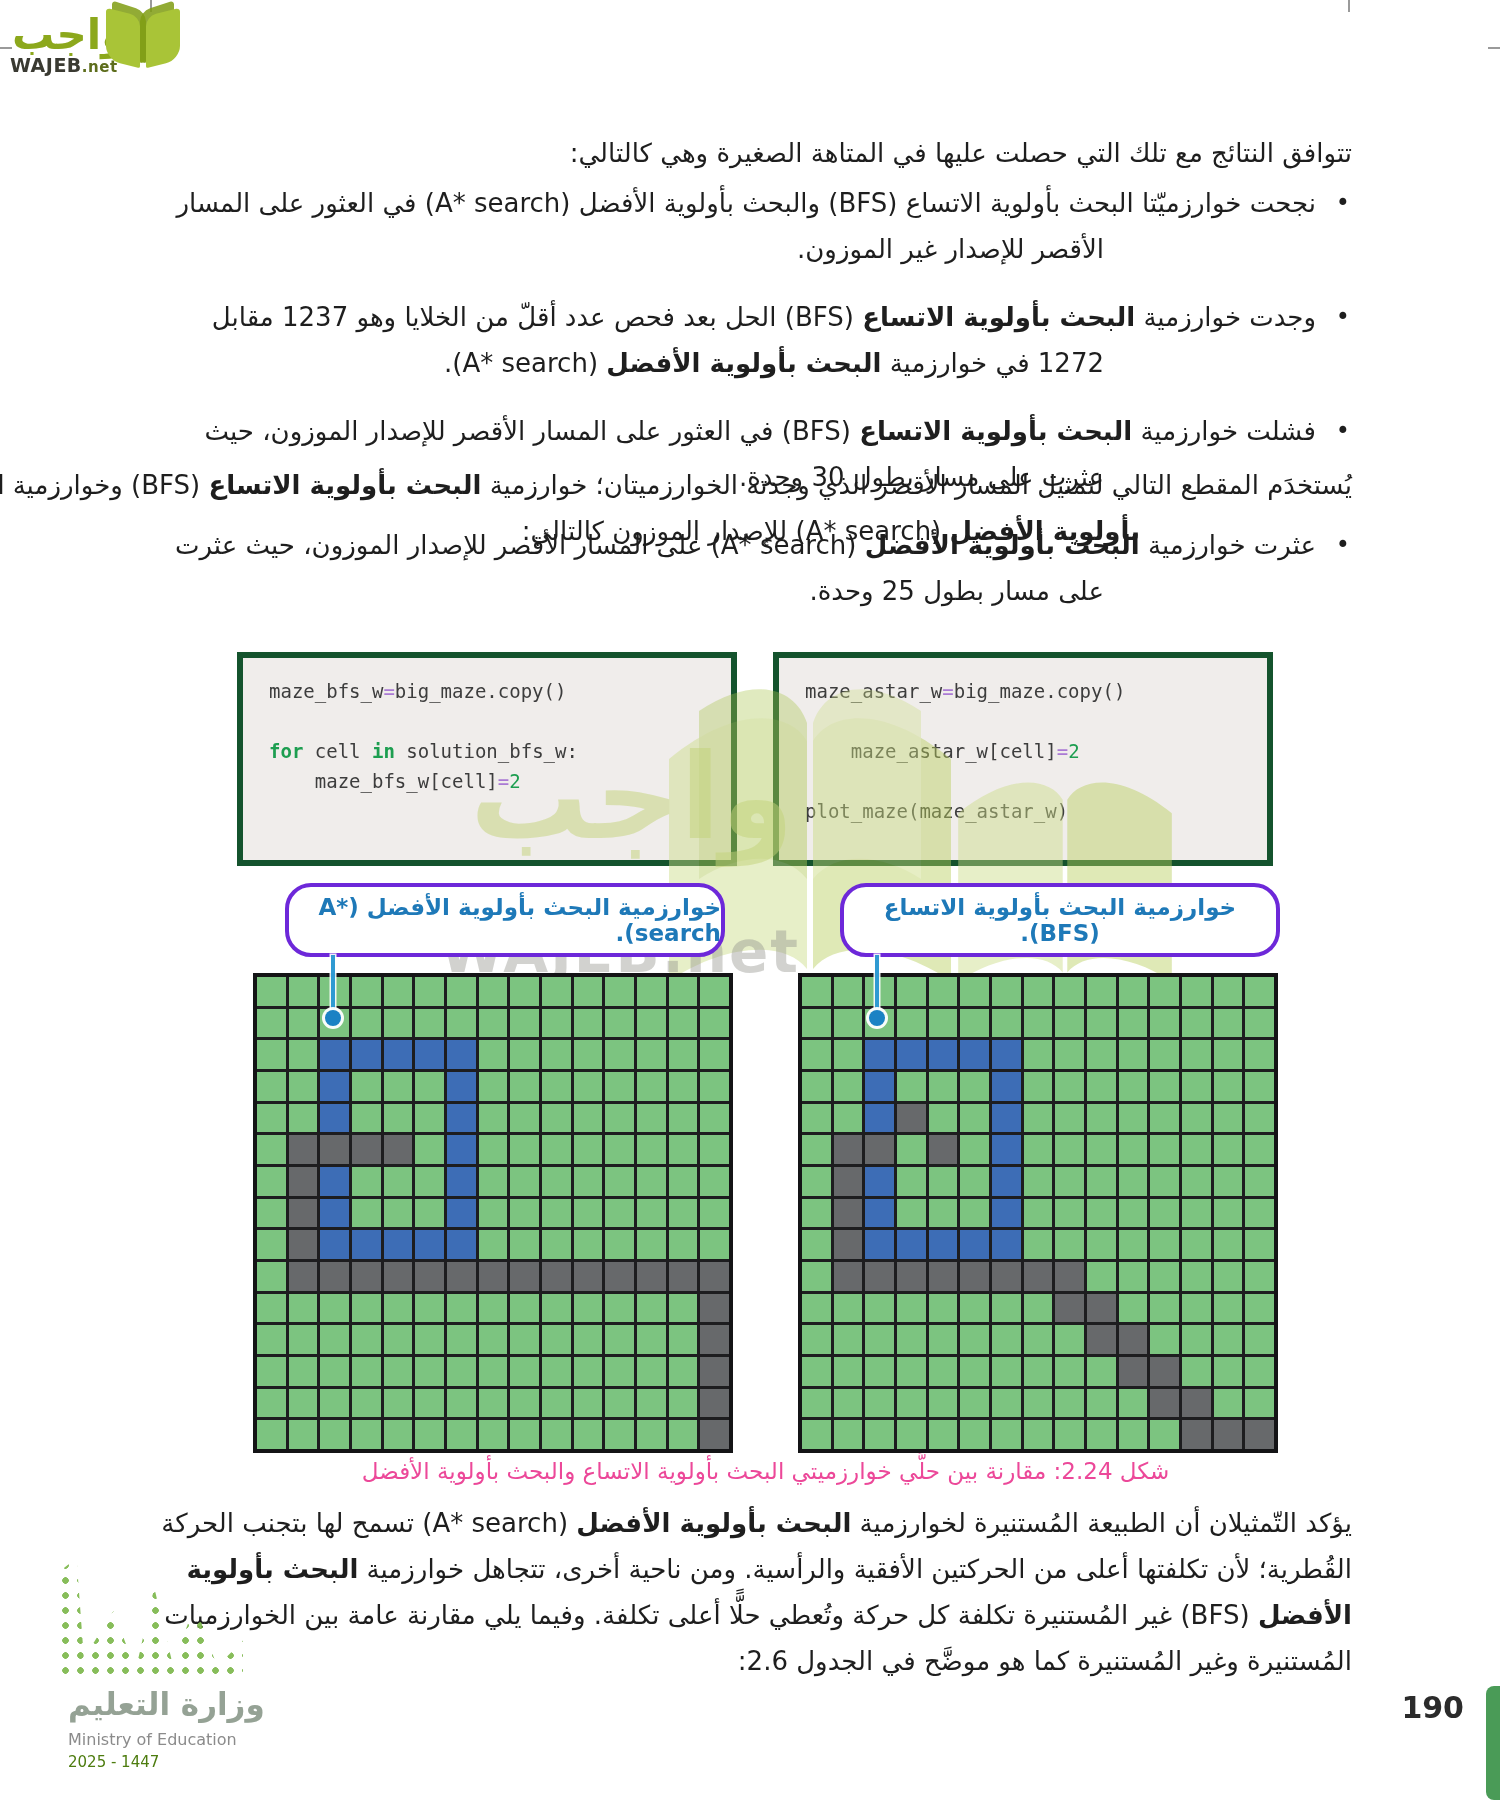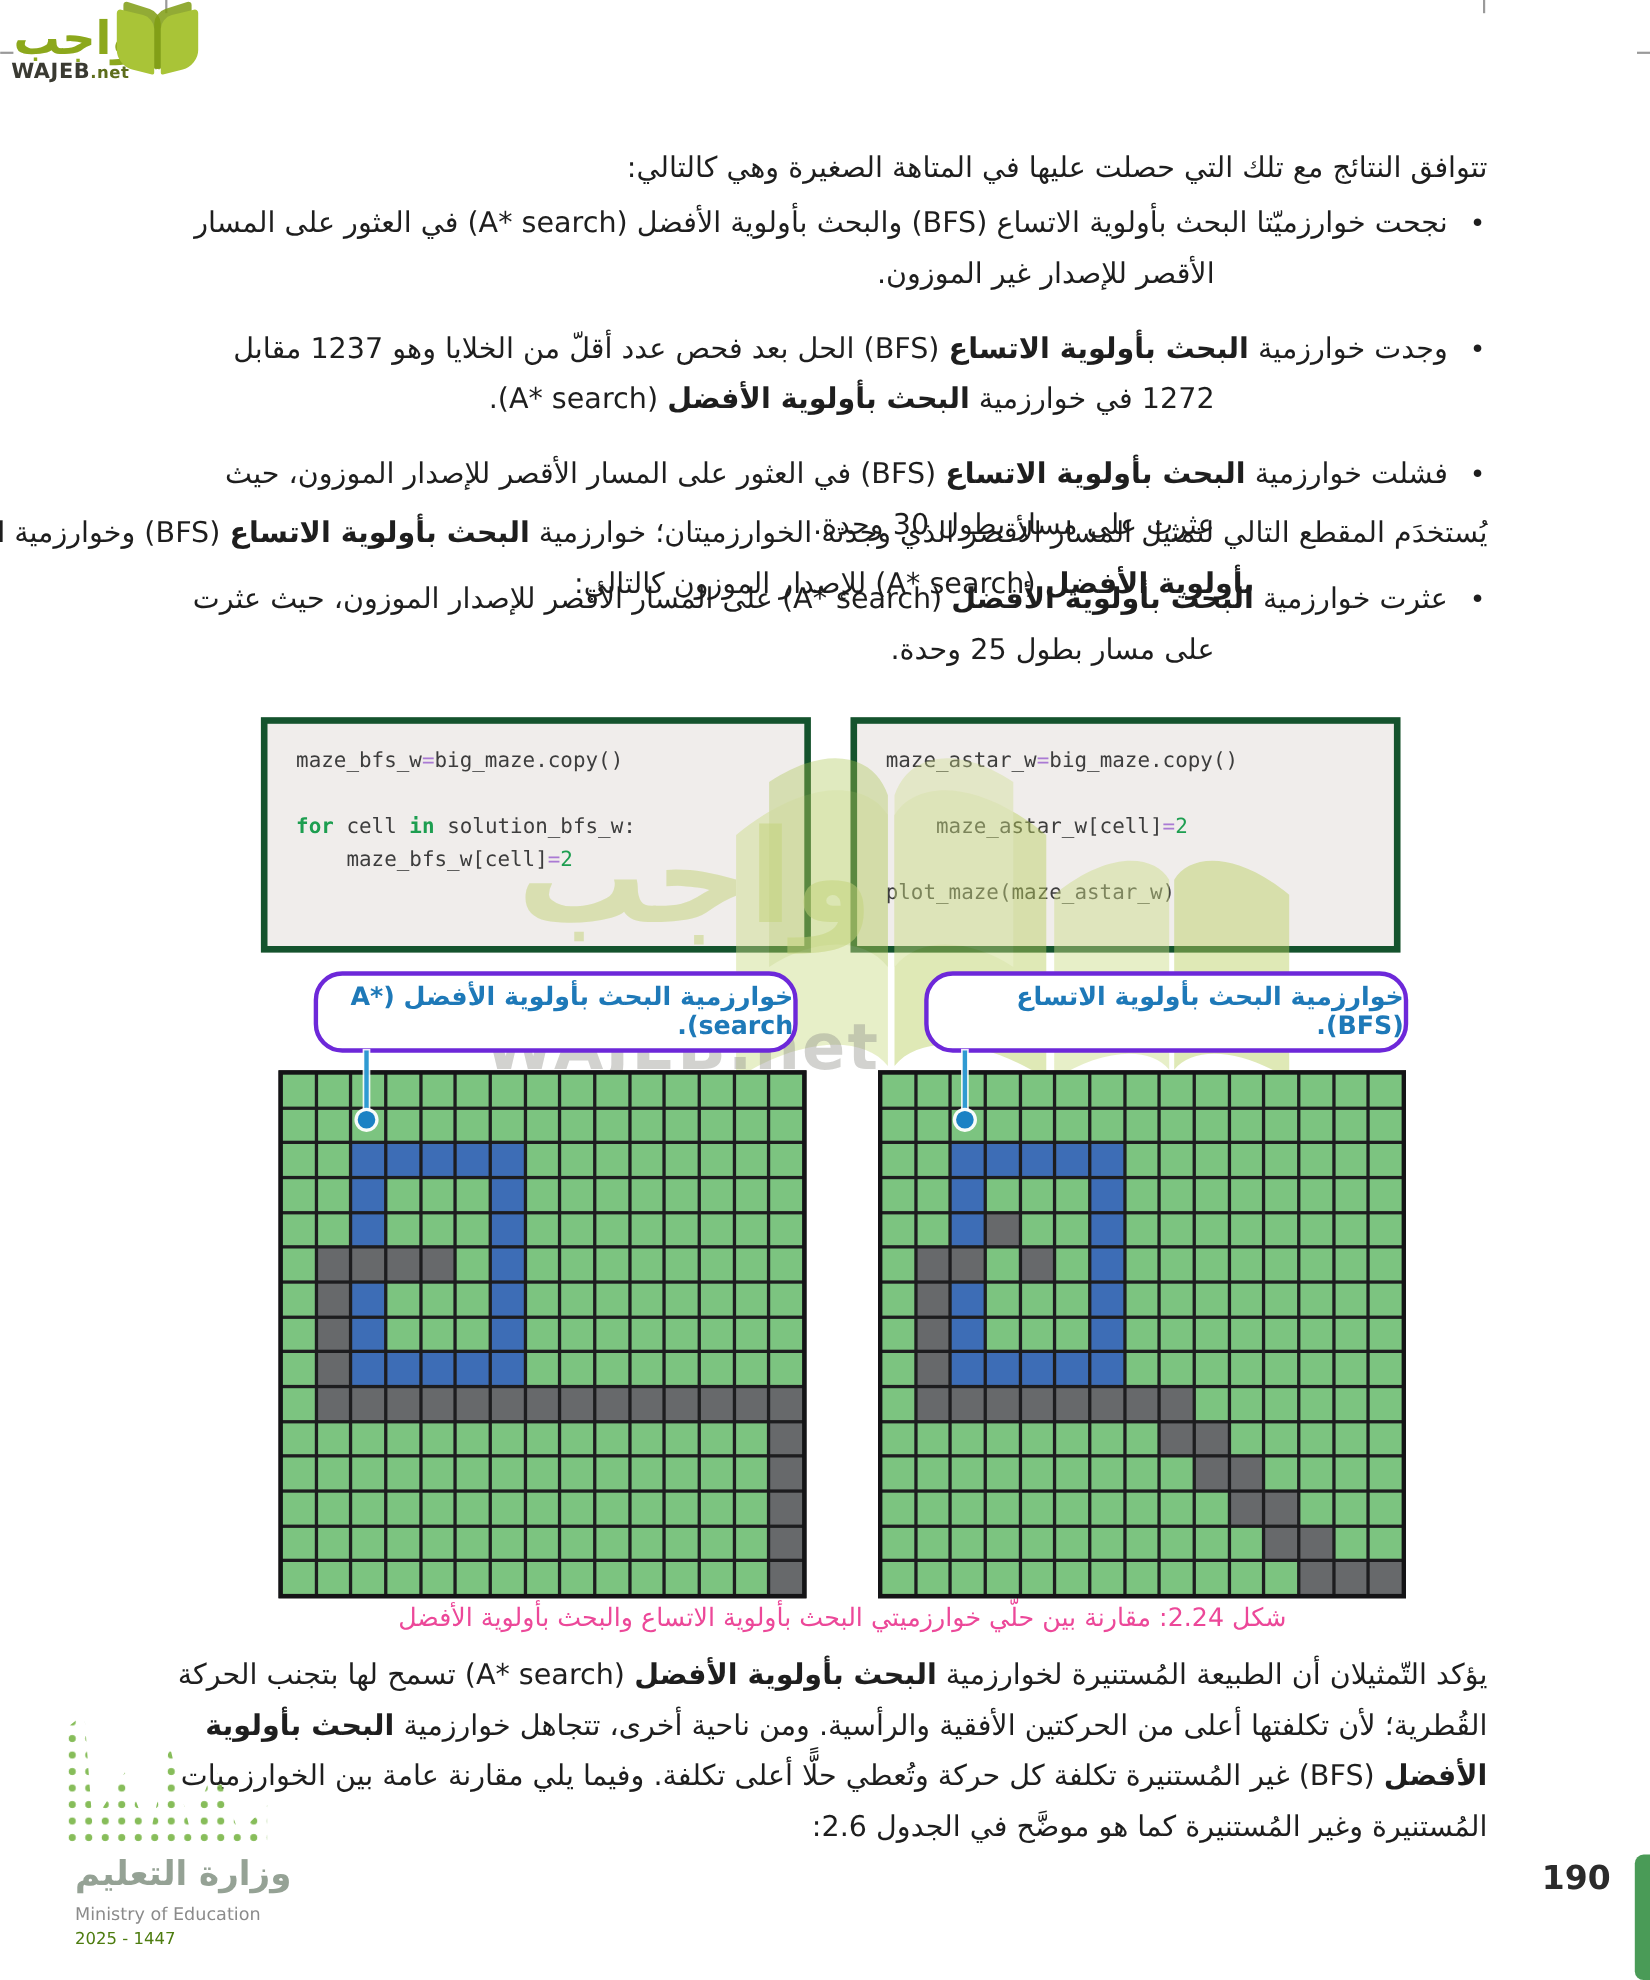--- a/index.html
+++ b/index.html
@@ -149,21 +149,21 @@
     </div>
   <div class="codeblock" style="left:773px;">
       <div class="code-line"><span class="tok-p">maze_astar_w</span><span class="tok-o">=</span><span class="tok-p">big_maze.copy()</span></div>
       <div class="code-line">&nbsp;</div>
       <div class="code-line"><span class="tok-p">    maze_astar_w[cell]</span><span class="tok-o">=</span><span class="tok-n">2</span></div>
       <div class="code-line">&nbsp;</div>
       <div class="code-line"><span class="tok-p">plot_maze(maze_astar_w)</span></div>
     </div>
 
   <div class="callout" style="left:285px;">خوارزمية البحث بأولوية الأفضل (A* search).</div>
-  <div class="callout" style="left:840px;">خوارزمية البحث بأولوية الاتساع (BFS).</div>
+  <div class="callout" style="left:840px;text-align:center;">خوارزمية البحث بأولوية الاتساع (BFS).</div>
   <div class="pointer-line" style="left:331px;top:955px;height:62px;"></div>
   <div class="pointer-line" style="left:875px;top:955px;height:62px;"></div>
   <div class="pointer-dot" style="left:325px;top:1010px;"></div>
   <div class="pointer-dot" style="left:869px;top:1010px;"></div>
 
   <div class="maze" style="left:253px;">
       <div class="cell free"></div>
       <div class="cell free"></div>
       <div class="cell free"></div>
       <div class="cell free"></div>

